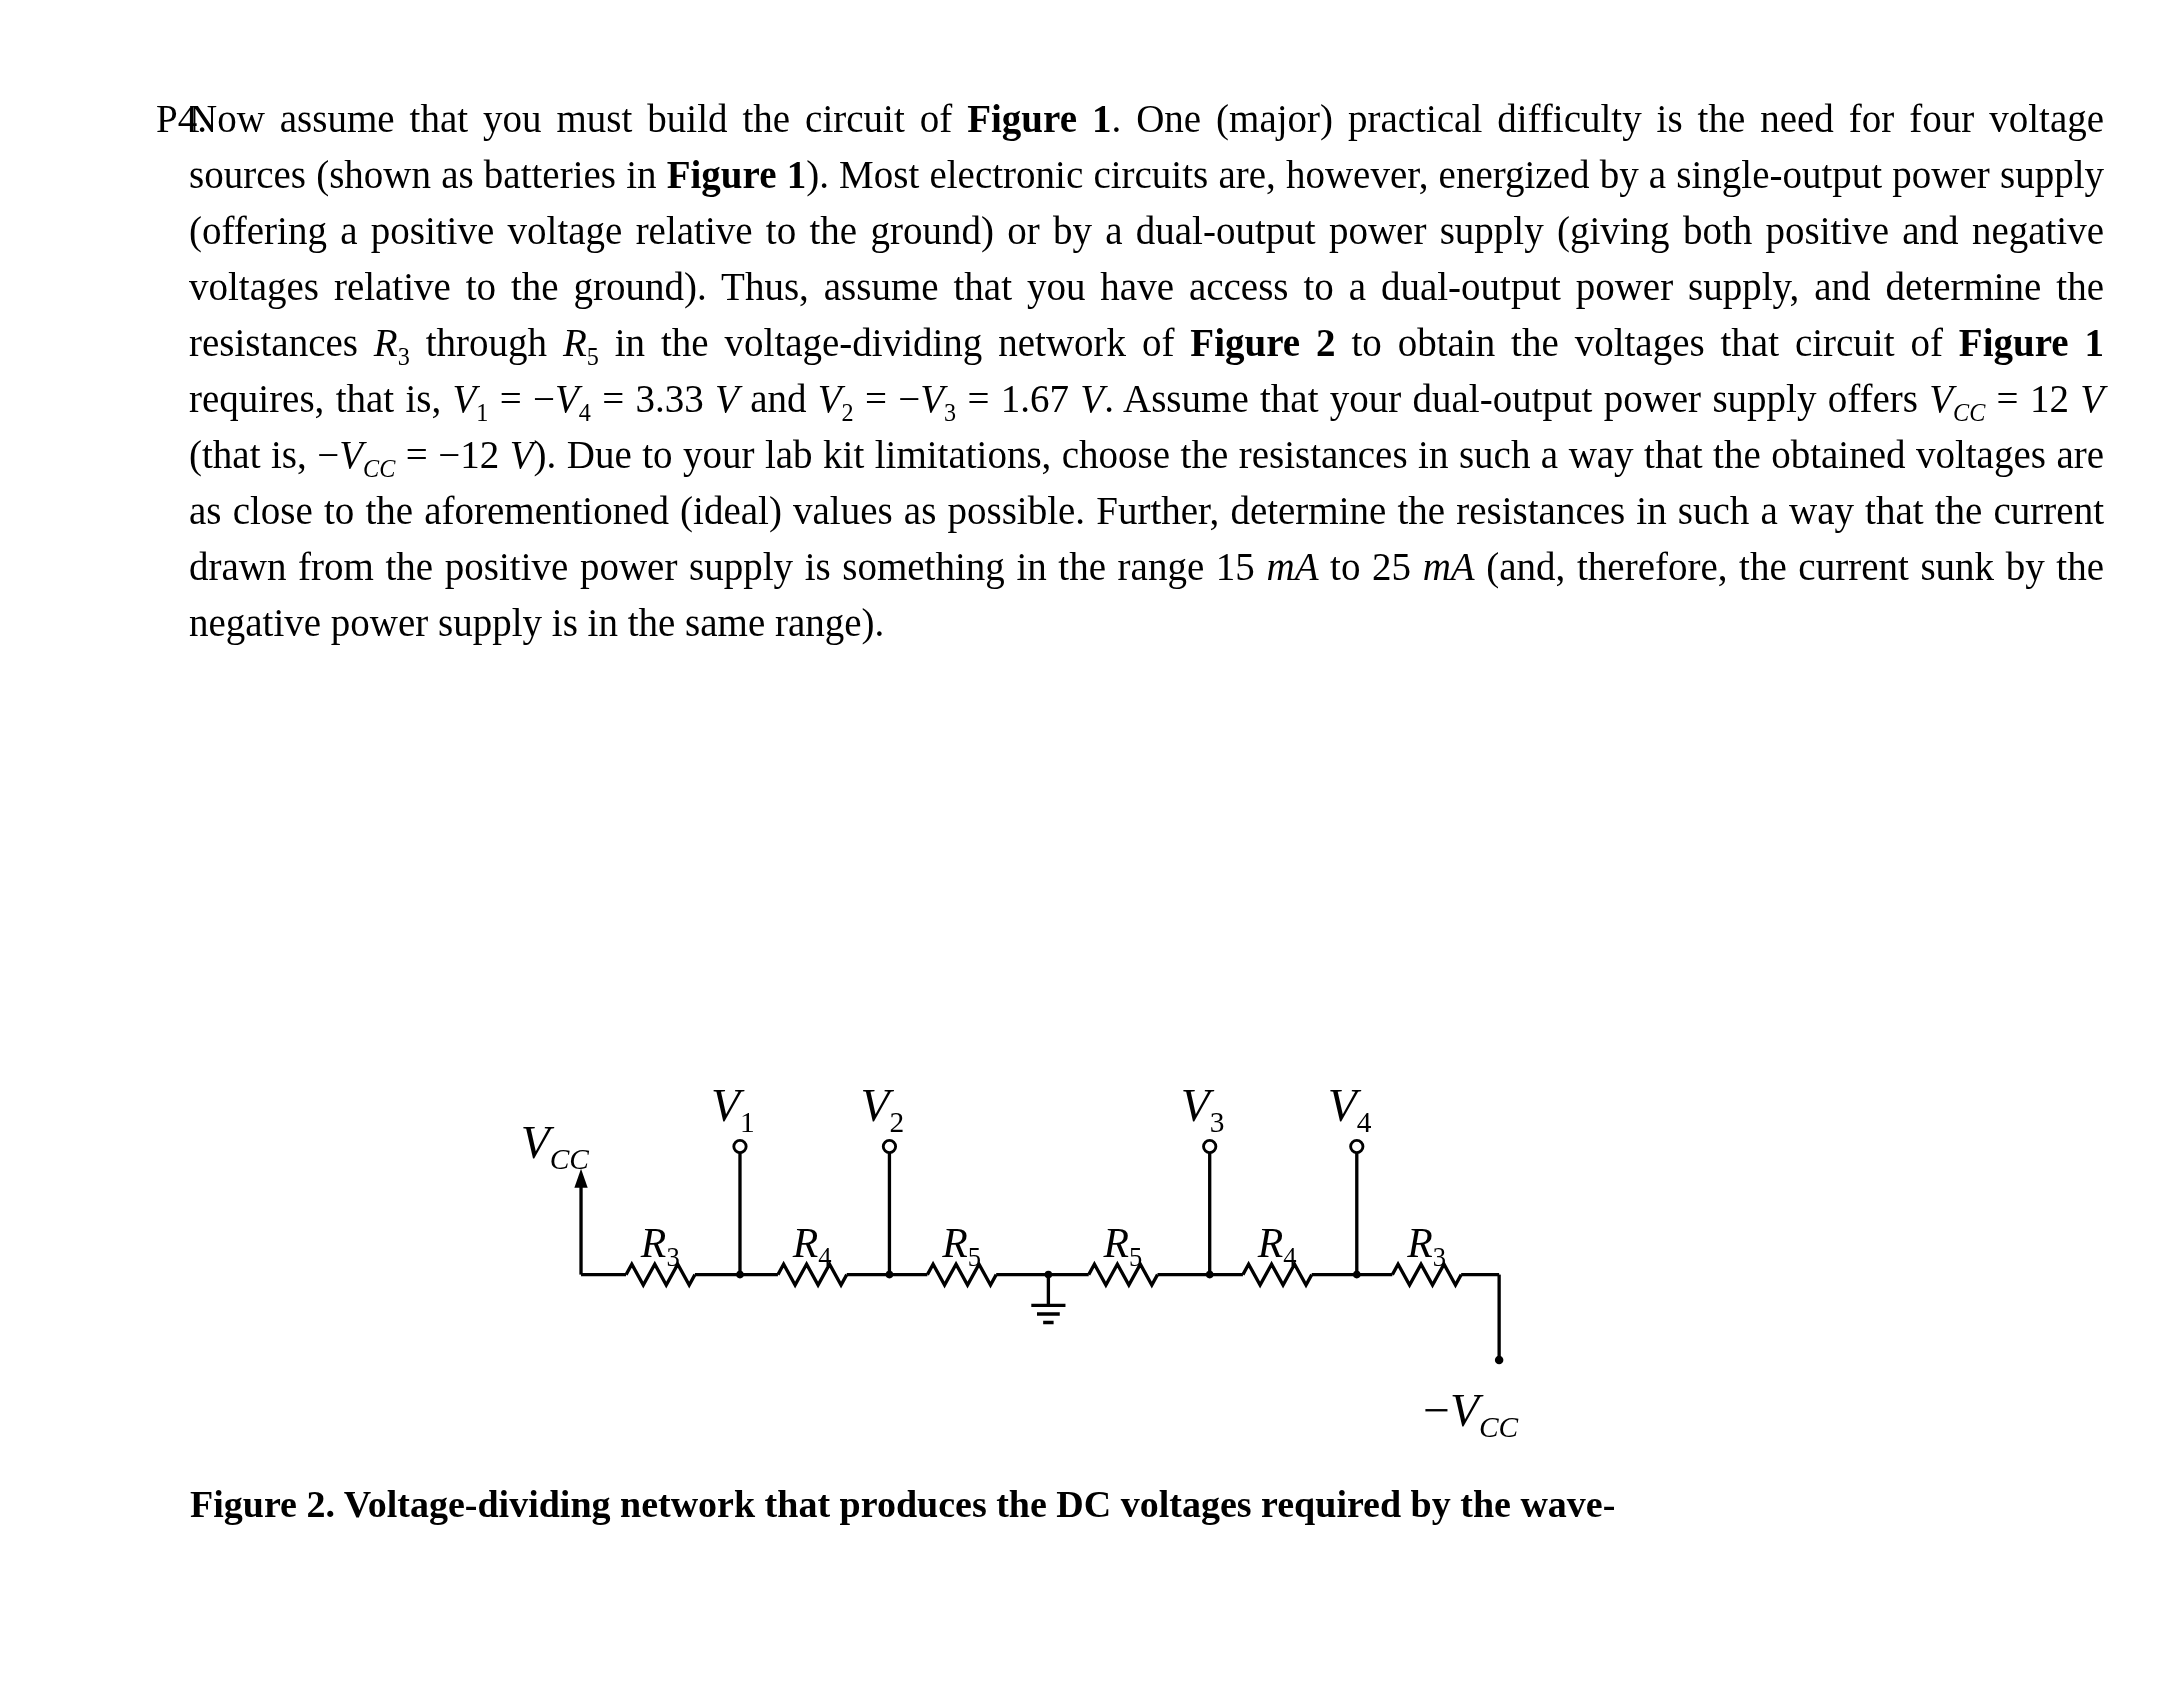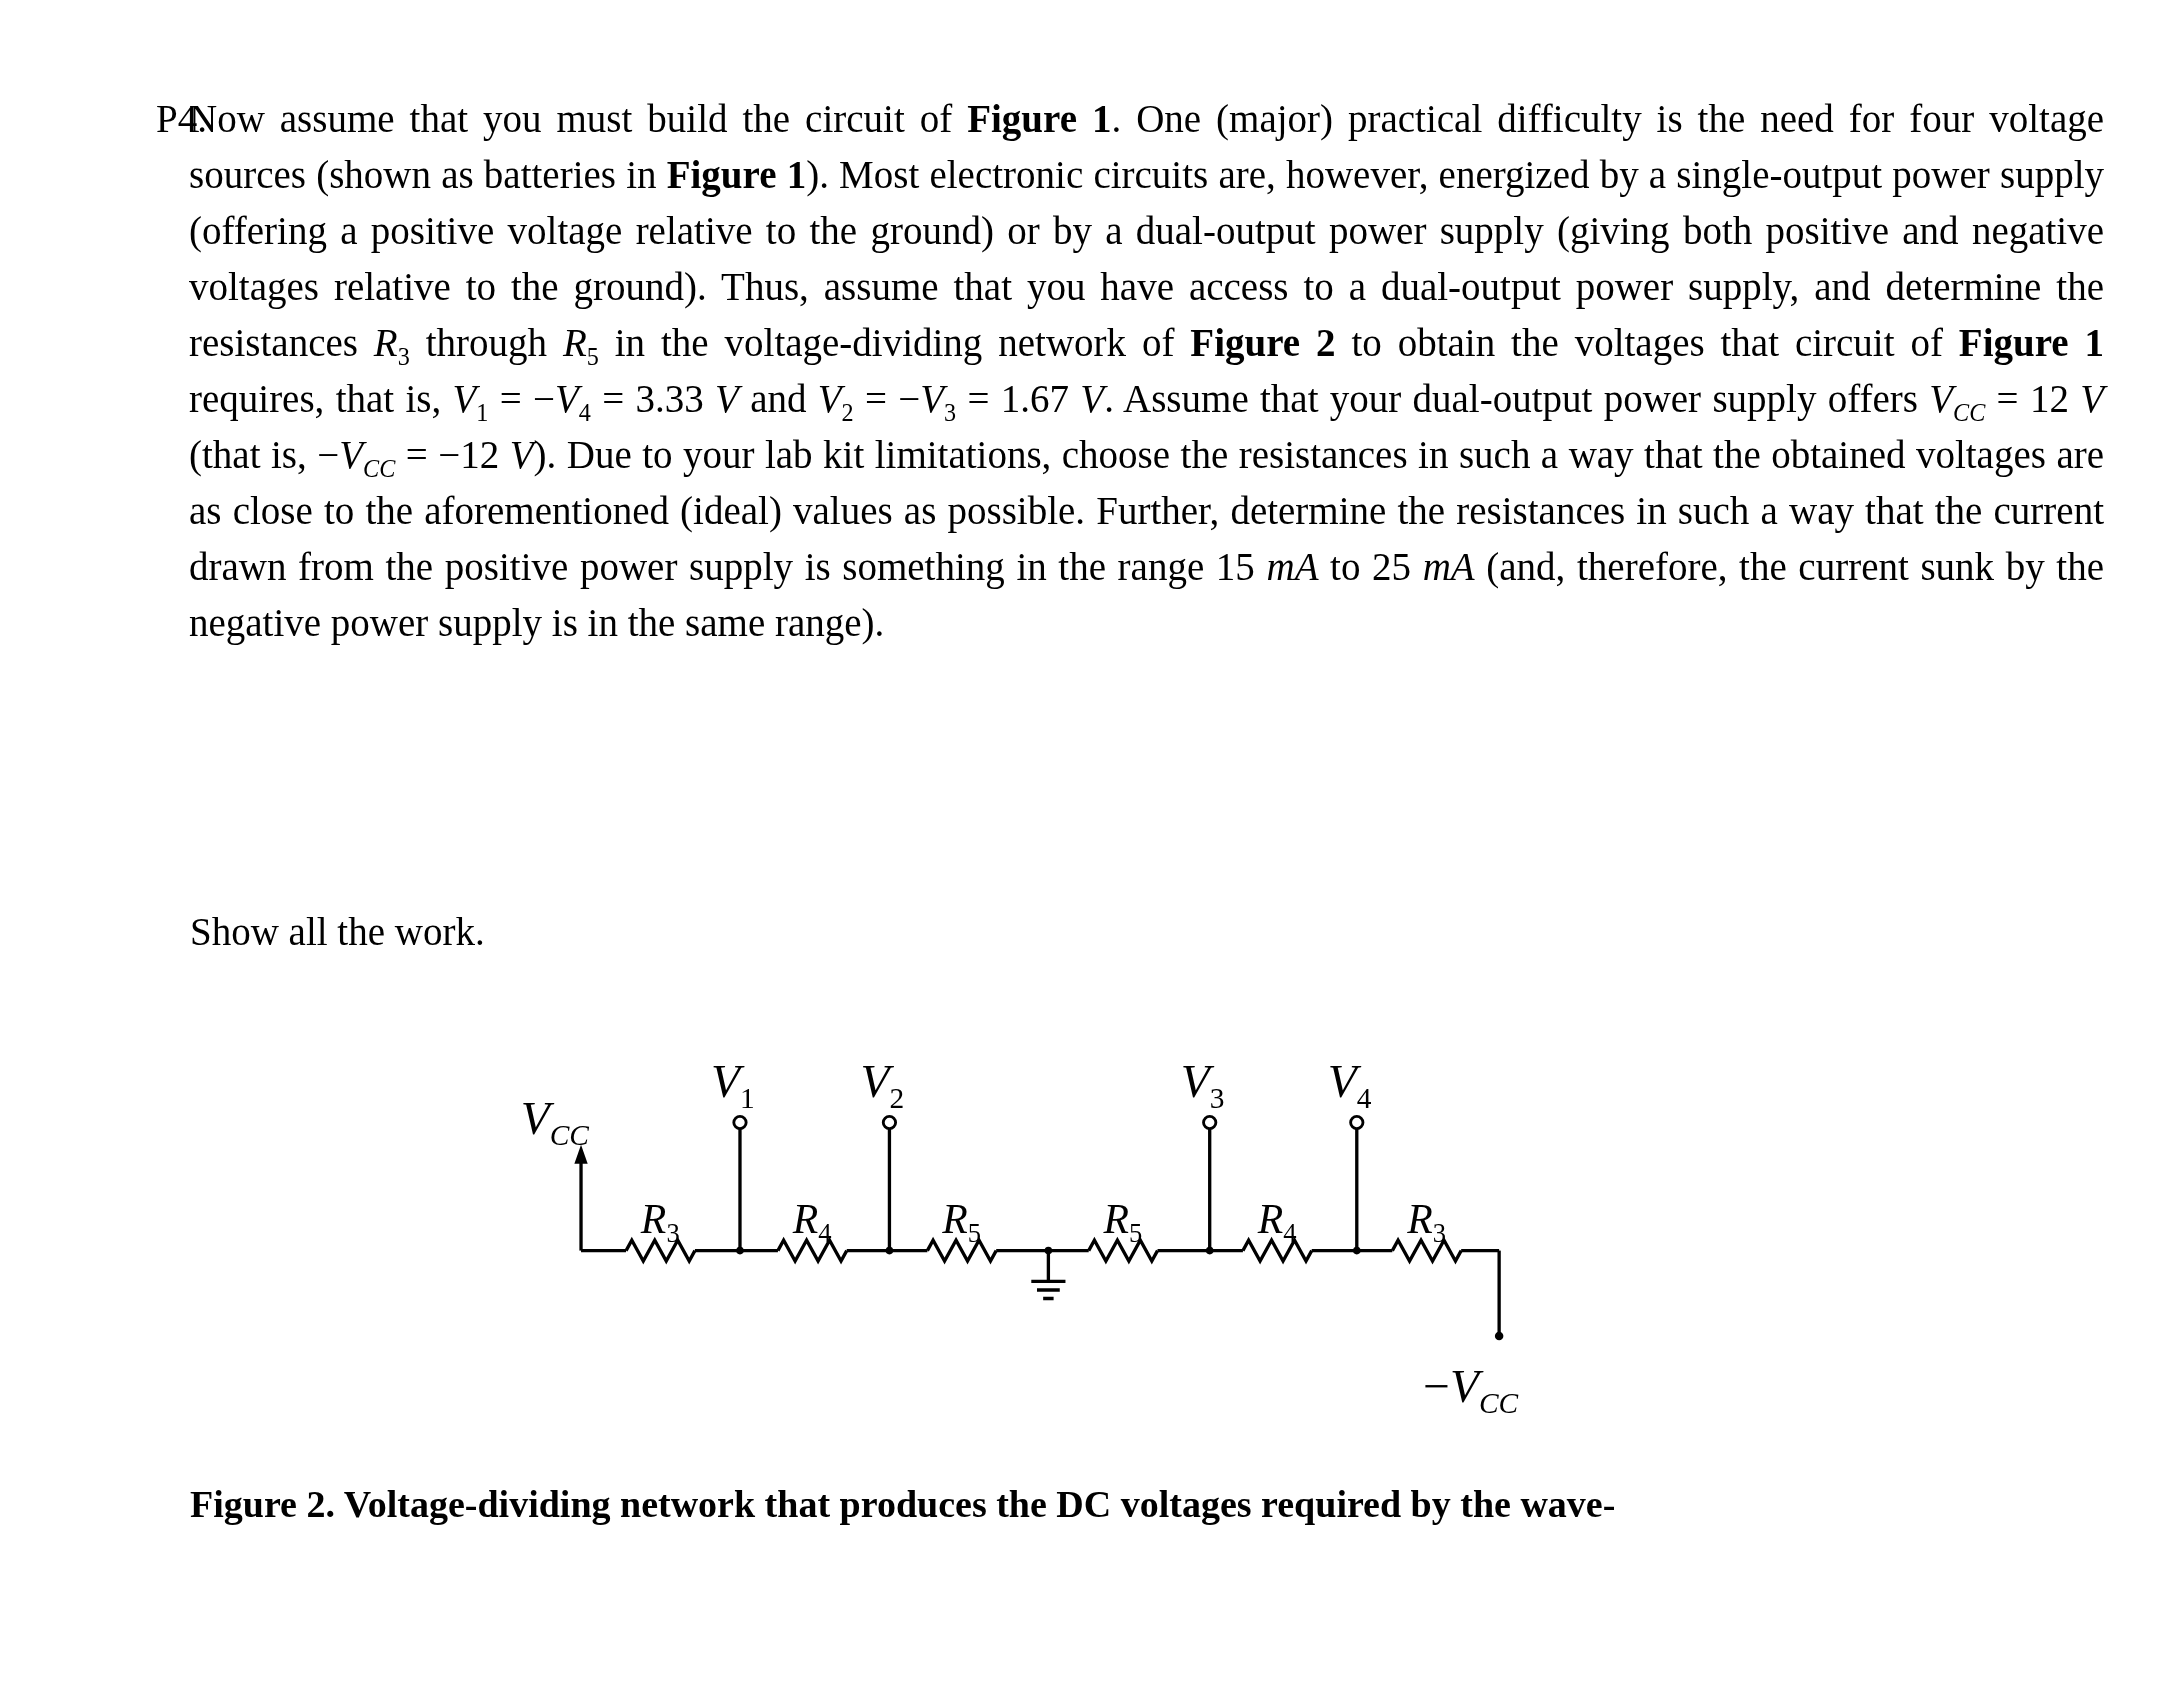--- a/index.html
+++ b/index.html
@@ -23,21 +23,21 @@
   .b { font-weight:700; }
   .i { font-style:italic; }
   sub { font-size:62%; line-height:0; }
 
   .show-work {
     position:absolute; left:190px; top:904px;
     font-size:39px; line-height:56px;
   }
 
   
-  .figure-wrap { position:absolute; left:498px; top:1044px; width:1115px; height:380px; }
+  .figure-wrap { position:absolute; left:498px; top:1068px; width:1115px; height:380px; }
   .w { stroke:#000; stroke-width:7; fill:none; }
   .dot { fill:#000; stroke:none; }
   .term { fill:#fff; stroke:#000; stroke-width:6; }
   .lbl { font-family:"Liberation Serif", serif; font-style:italic; fill:#000; }
   .big { font-size:100px; }
   .med { font-size:88px; }
 
   .caption {
     position:absolute; left:190px; top:1478px;
     font-size:38px; font-weight:700; line-height:53px;
@@ -47,21 +47,20 @@
 </head>
 <body>
 
 <div class="page">
 
   <div class="problem">
     <span class="problem-label">P4.</span>
     <div class="para"><span>Now assume that you must build the circuit of </span><span class="b">Figure 1</span><span>. One (major) practical difficulty is the need for four voltage sources (shown as batteries in </span><span class="b">Figure 1</span><span>). Most electronic circuits are, however, energized by a single-output power supply (offering a positive voltage relative to the ground) or by a dual-output power supply (giving both positive and negative voltages relative to the ground). Thus, assume that you have access to a dual-output power supply, and determine the resistances </span><span class="i">R</span><sub>3</sub><span> through </span><span class="i">R</span><sub>5</sub><span> in the voltage-dividing network of </span><span class="b">Figure 2</span><span> to obtain the voltages that circuit of </span><span class="b">Figure 1</span><span> requires, that is, </span><span class="i">V</span><sub>1</sub><span> = −</span><span class="i">V</span><sub>4</sub><span> = 3.33 </span><span class="i">V</span><span> and </span><span class="i">V</span><sub>2</sub><span> = −</span><span class="i">V</span><sub>3</sub><span> = 1.67 </span><span class="i">V</span><span>. Assume that your dual-output power supply offers </span><span class="i">V</span><sub class="i">CC</sub><span> = 12 </span><span class="i">V</span><span> (that is, </span><span>−</span><span class="i">V</span><sub class="i">CC</sub><span> = −12 </span><span class="i">V</span><span>). Due to your lab kit limitations, choose the resistances in such a way that the obtained voltages are as close to the aforementioned (ideal) values as possible. Further, determine the resistances in such a way that the current drawn from the positive power supply is something in the range 15 </span><span class="i">mA</span><span> to 25 </span><span class="i">mA</span><span> (and, therefore, the current sunk by the negative power supply is in the same range).</span></div>
   </div>
 
-  <div class="show-work">Show all the work.</div>
 
   <div class="figure-wrap">
     <svg width="1115" height="380" viewBox="0 0 2350 800">
 
       <path class="w" d="M175 435 H270 M415 435 H590 M735 435 H905 M1050 435 H1245 M1390 435 H1570 M1715 435 H1885 M2030 435 H2110"></path>
 
       <g>
         <path class="w" d="M175 435 V248"></path>
         <polygon points="175,212 161,252 189,252" fill="#000"></polygon>
         <text x="48" y="190" class="lbl big"><tspan>V</tspan><tspan font-size="62" dy="22">CC</tspan></text>

